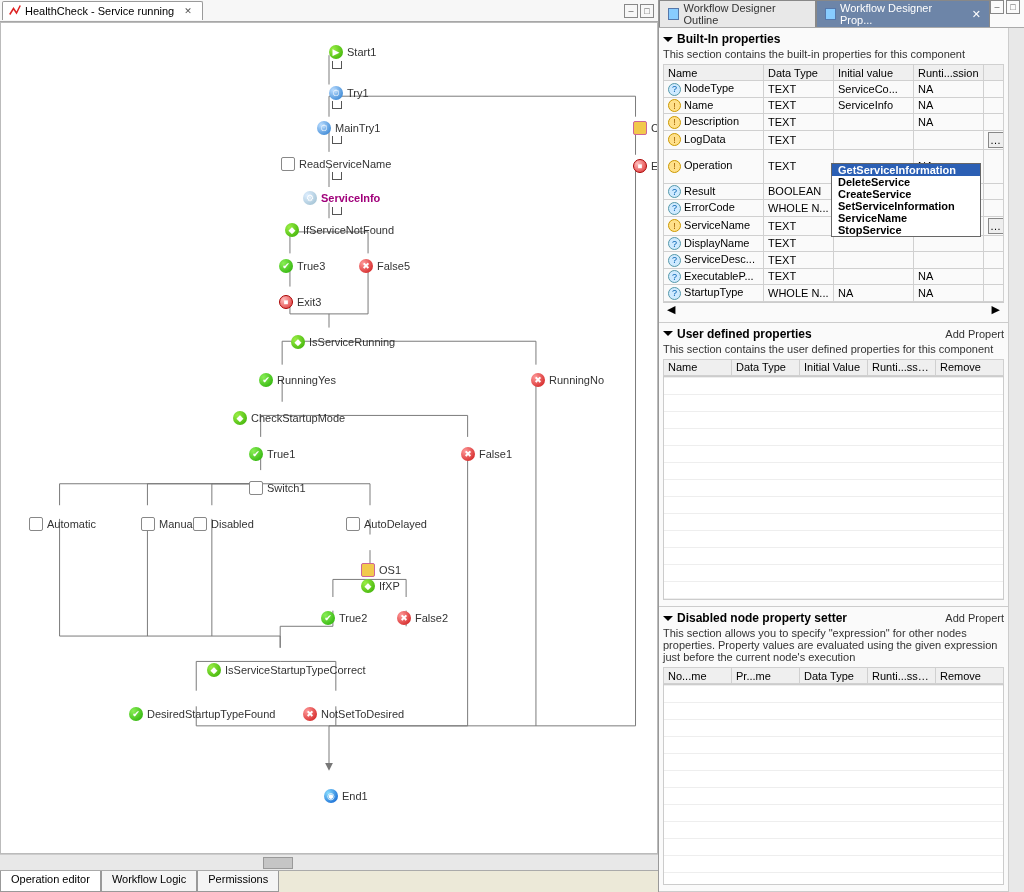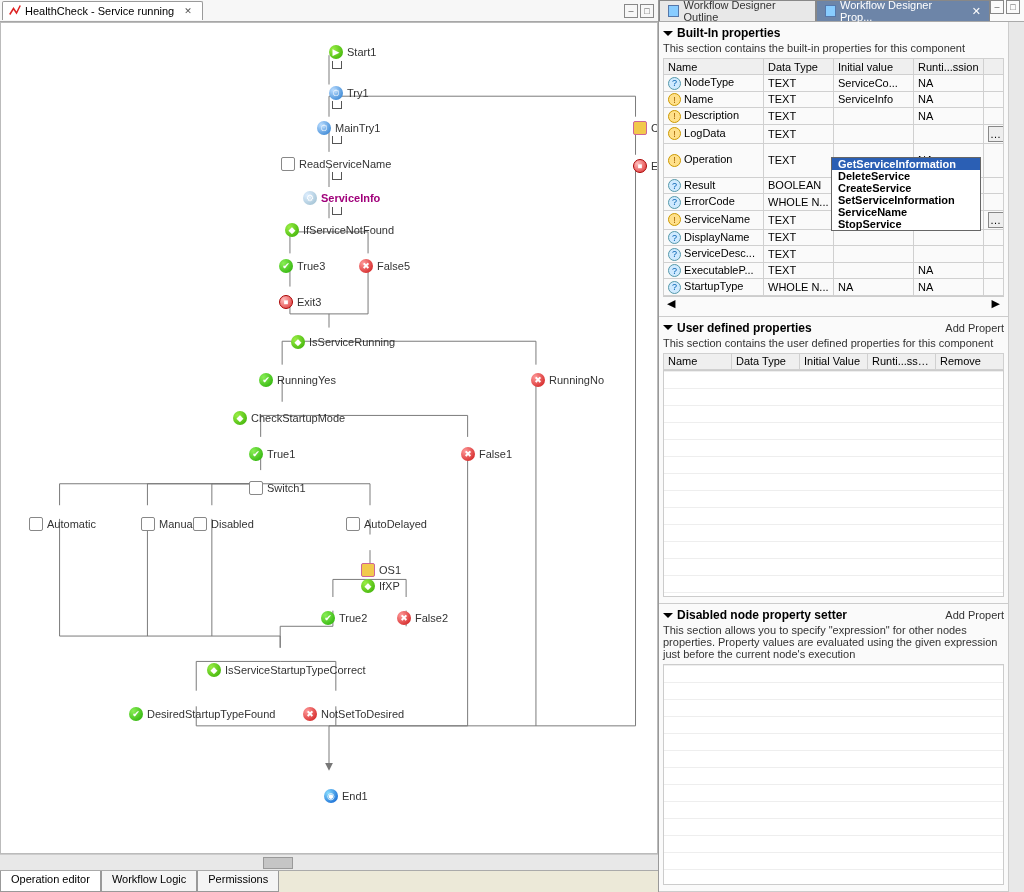--- a/index.html
+++ b/index.html
@@ -46,21 +46,21 @@
 .footer-tabs { height: 22px; background: #ece9d8; border-top: 1px solid #aaa; display: flex; }
 .footer-tabs .ftab { border: 1px solid #999; border-top: none; padding: 2px 10px; background: #f4f4f4; }
 .footer-tabs .ftab.active { background: #fff; }
 
 
 .hscroll { height: 16px; background: #e8e8e8; border-top: 1px solid #ccc; position:relative; }
 .hscroll .thumb { position:absolute; left: 40%; top:2px; height:12px; width:30px; background:#c5c5c5; border:1px solid #999; }
 
 
 .right-pane { flex: 1; height: 100%; display: flex; flex-direction: column; background:#fafafa; }
-.rtabs { height: 22px; display: flex; border-bottom: 1px solid #aaa; }
+.rtabs { height: 28px; display: flex; border-bottom: 1px solid #aaa; }
 .rtabs .rtab { display:flex; align-items:center; gap:4px; padding:2px 8px; border:1px solid #888; border-bottom:none; font-size:11px; }
 .rtabs .rtab.inactive { background:#e8e8e8; color:#333; }
 .rtabs .rtab.active { background:#6d85a8; color:#fff; }
 .rtab .tab-ico { width:12px; height:12px; background:#8cf; border:1px solid #57a; }
 
 .section { border-bottom: 1px solid #ccc; padding: 4px 4px 6px 4px; display:flex; flex-direction:column; }
 .section .sec-head { display:flex; align-items:center; }
 .section h3 { font-weight:bold; font-size:12px; }
 .tri { display:inline-block; width:0; height:0; border-top:5px solid #000; border-left:5px solid transparent; border-right:5px solid transparent; margin-right:4px; vertical-align:middle; }
 .section .desc { color:#333; margin: 2px 0 4px 0; }
@@ -491,19 +491,30 @@
         <div class="blank-grid"></div>
       </div>
 
       <div class="section" style="flex:1">
         <div class="sec-head">
             <span class="tri"></span>
             <h3>Disabled node property setter</h3>
             <span class="add-link">Add Propert</span>
           </div>
         <div class="desc">This section allows you to specify "expression" for other nodes properties. Property values are evaluated using the given expression just before the current node's execution</div>
+        <table class="prop-table">
+          <thead>
+              <tr>
+            <th>No...me</th>
+            <th>Pr...me</th>
+            <th>Data Type</th>
+            <th>Runti...ssion</th>
+            <th>Remove</th>
+          </tr>
+            </thead>
+        </table>
         <div class="blank-grid"></div>
       </div>
 
     </div>
     <div class="right-scroll"></div>
   </div>
 </div>
 
 </body></html>

